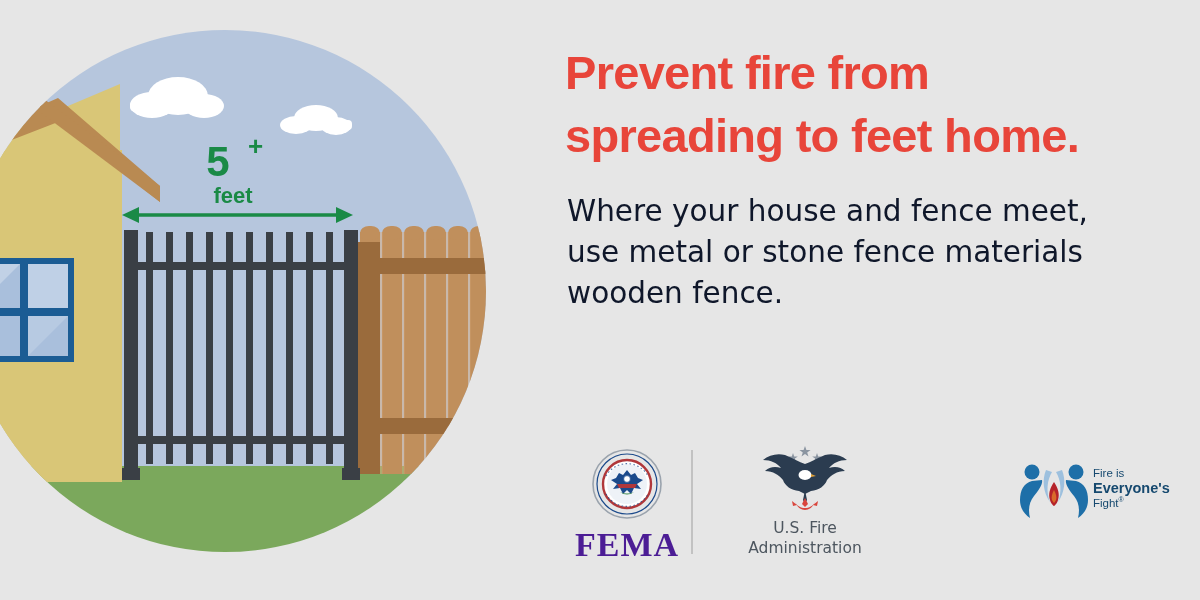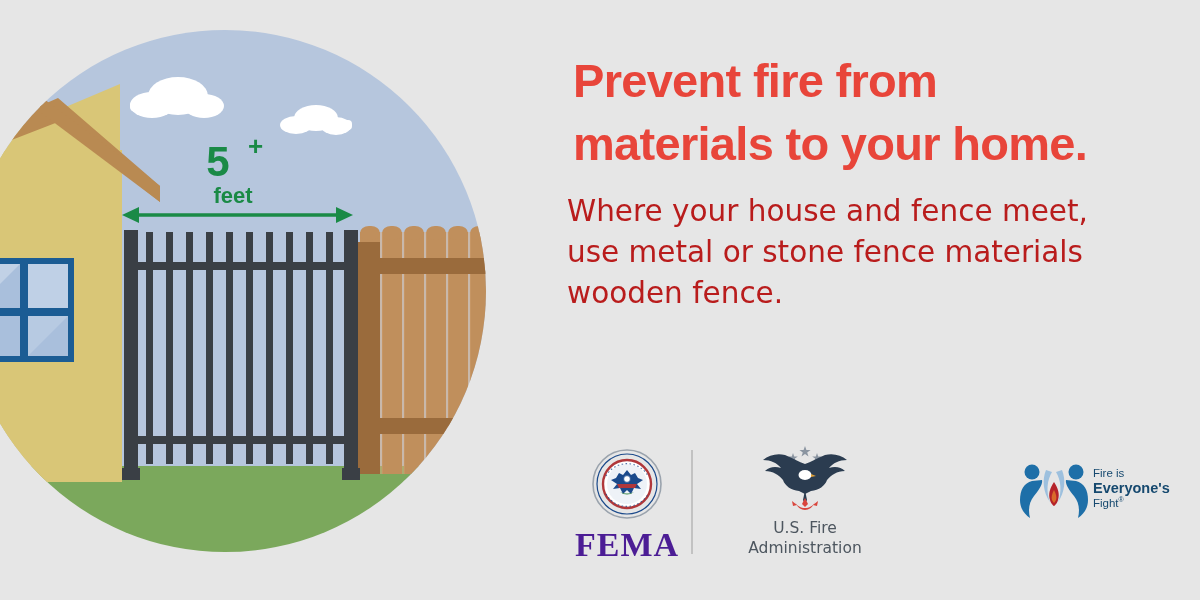--- a/index.html
+++ b/index.html
@@ -35,39 +35,39 @@
     left: 565px;
     top: 0;
     width: 620px;
     height: 600px;
   }
   #headline {
     position: absolute;
     top: 42px;
     left: 0;
     width: 600px;
-    margin: 8px;
+    margin: 0;
     font-family: "Liberation Sans", sans-serif;
     font-weight: bold;
     font-size: 47px;
     line-height: 1.33;
     letter-spacing: -0.7px;
     color: #e8453a;
   }
   #headline .hl-line { display: block; }
 
   #body-copy {
     position: absolute;
     top: 191px;
     left: 2px;
     width: 590px;
     font-family: "DejaVu Sans", sans-serif;
     font-size: 29.5px;
     line-height: 1.39;
-    color: #b91c1c;
+    color: #0f172a;
     font-weight: 400;
   }
   #body-copy .bc-line { display: block; }
 
   
   #logo-strip {
     position: absolute;
     left: 0;
     top: 440px;
     width: 620px;
@@ -246,21 +246,21 @@
         <text x="248" y="155" font-family="Liberation Sans, sans-serif" font-size="26" font-weight="bold" fill="#1a8a46">+</text>
         <text x="233" y="203" font-family="Liberation Sans, sans-serif" font-size="22" font-weight="bold" fill="#1a8a46" text-anchor="middle">feet</text>
       </g>
     </svg>
   </div>
 
   <div id="content">
 
     <h1 id="headline">
       <span class="hl-line">Prevent fire from</span>
-      <span class="hl-line">materials to your home.</span>
+      <span class="hl-line">spreading to feet home.</span>
     </h1>
 
     <div id="body-copy">
       <span class="bc-line">Where your house and fence meet,</span>
       <span class="bc-line">use metal or stone fence materials</span>
       <span class="bc-line">wooden fence.</span>
     </div>
 
     <div id="logo-strip">
 

